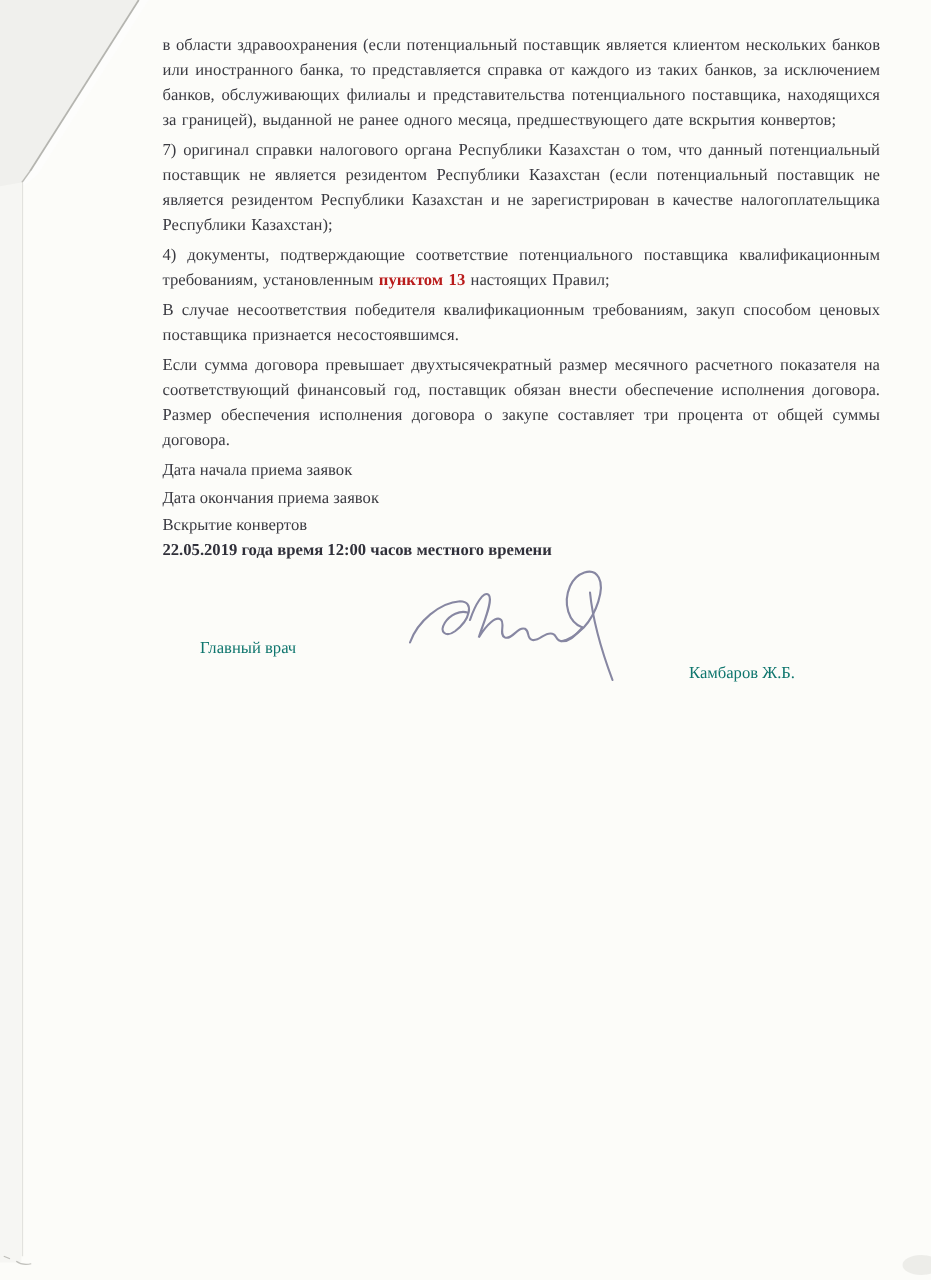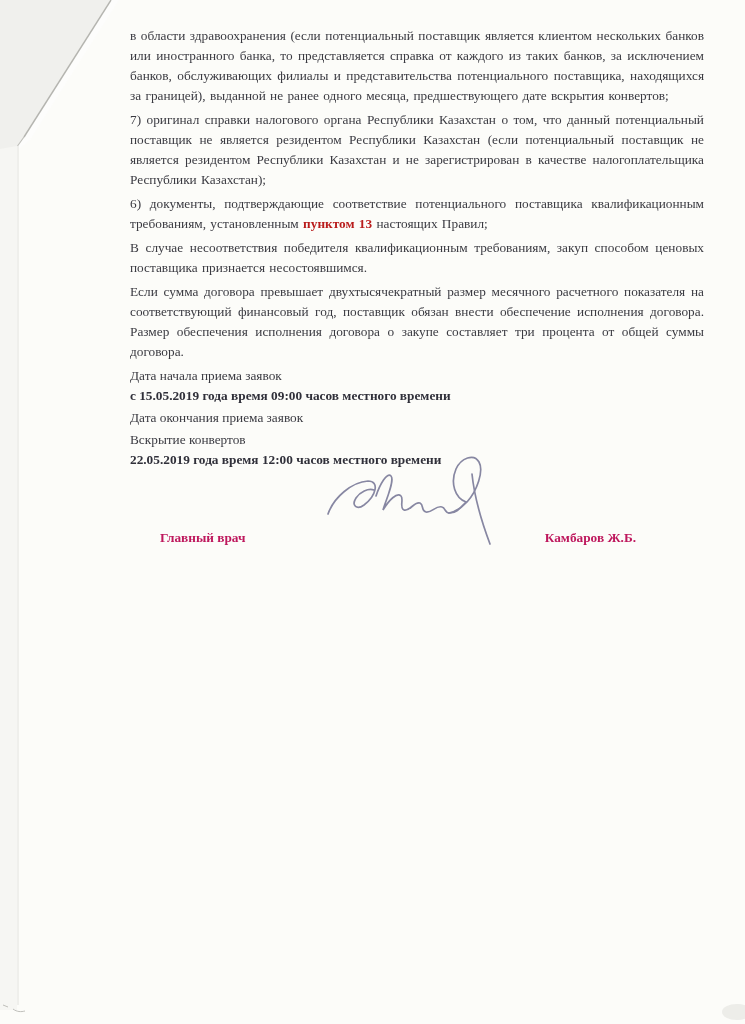--- a/index.html
+++ b/index.html
@@ -32,22 +32,23 @@
     word-spacing: 1px;
   }
   .doc p strong, .bold { font-weight: bold; color: #b91c1c; }
   .date-group { margin: 0 0 2px 0; }
   .date-label { }
   .date-value { font-weight: bold; color: #30303a; }
   .sig-row {
     margin-top: 58px;
     display: flex;
     align-items: baseline;
-    font-weight: bold;
-    color: #be185d;
+    font-weight: normal;
+    color: #0f766e;
+    flex-direction: column;
   }
   .sig-title { margin-left: 30px; }
   .sig-name  { margin-left: auto; margin-right: 80px; }
   .signature-svg {
     position: absolute;
     left: 320px;
     top: 452px;
     pointer-events: none;
   }
 </style>
@@ -74,30 +75,29 @@
     <ellipse cx="737" cy="1012" rx="15" ry="8" fill="#e9e9e5" opacity="0.8"></ellipse>
   </svg>
 
   <div class="doc">
 
     <p>в области здравоохранения (если потенциальный поставщик является клиентом нескольких банков или иностранного банка, то представляется справка от каждого из таких банков, за исключением банков, обслуживающих филиалы и представительства потенциального поставщика, находящихся за границей), выданной не ранее одного месяца, предшествующего дате вскрытия конвертов;</p>
 
     <p>7) оригинал справки налогового органа Республики Казахстан о том, что данный потенциальный поставщик не является резидентом Республики Казахстан (если потенциальный поставщик не является резидентом Республики Казахстан и не зарегистрирован в качестве налогоплательщика Республики Казахстан);</p>
 
     <p>
-      <span>6) документы, подтверждающие соответствие потенциального поставщика квалификационным требованиям, установленным </span><strong>пунктом 13</strong><span> настоящих Правил;</span>
+      <span>4) документы, подтверждающие соответствие потенциального поставщика квалификационным требованиям, установленным </span><strong>пунктом 13</strong><span> настоящих Правил;</span>
     </p>
 
     <p>В случае несоответствия победителя квалификационным требованиям, закуп способом ценовых поставщика признается несостоявшимся.</p>
 
     <p>Если сумма договора превышает двухтысячекратный размер месячного расчетного показателя на соответствующий финансовый год, поставщик обязан внести обеспечение исполнения договора. Размер обеспечения исполнения договора о закупе составляет три процента от общей суммы договора.</p>
 
     <div class="date-group">
       <div class="date-label">Дата начала приема заявок</div>
-      <div class="date-value">с 15.05.2019 года время 09:00 часов местного времени</div>
     </div>
 
     <div class="date-group">
       <div class="date-label">Дата окончания приема заявок</div>
     </div>
 
     <div class="date-group">
       <div class="date-label">Вскрытие конвертов</div>
       <div class="date-value">22.05.2019 года время 12:00 часов местного времени</div>
     </div>

